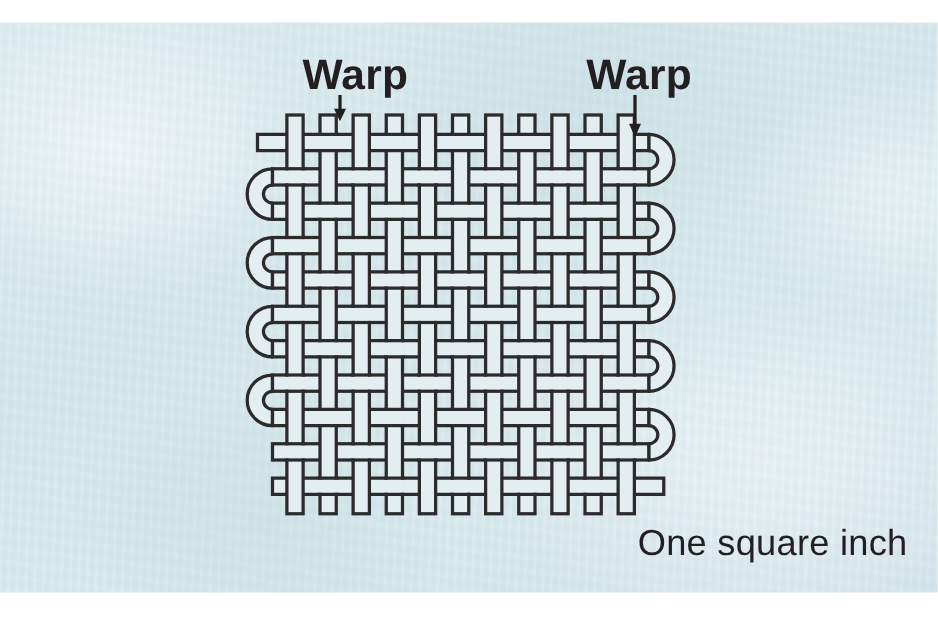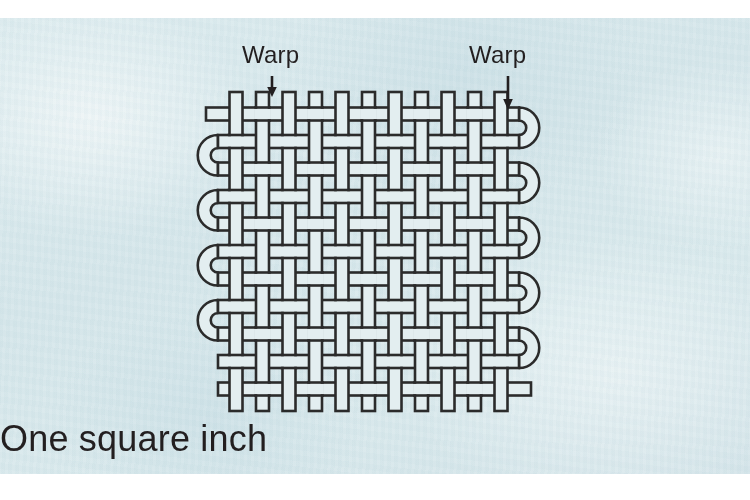--- a/index.html
+++ b/index.html
@@ -40,37 +40,37 @@
     inset: 0;
     background:
       repeating-linear-gradient(92deg, rgba(255,255,255,0.05) 0 3px, rgba(168,198,208,0.05) 3px 7px),
       repeating-linear-gradient(7deg, rgba(255,255,255,0.04) 0 5px, rgba(176,204,213,0.045) 5px 11px);
     pointer-events: none;
   }
   #labels { position: absolute; inset: 0; }
   .lbl {
     position: absolute;
     color: #231f20;
-    font-size: 24px;
-    font-weight: 400;
+    font-size: 34px;
+    font-weight: 700;
     letter-spacing: 0.2px;
     white-space: nowrap;
     line-height: 1;
     text-align: right;
   }
   #warp-label { left: 242px; top: 43px; }
   #weft-label { left: 469px; top: 43px; }
   #caption {
     position: absolute;
     left: 0;
     top: 421px;
     width: 726px;
-    text-align: left;
+    text-align: right;
     color: #231f20;
-    font-size: 36px;
+    font-size: 29px;
     letter-spacing: 0.2px;
     line-height: 1;
   }
   #weave {
     position: absolute;
     left: 0;
     top: 0;
   }
 </style>
 </head>

